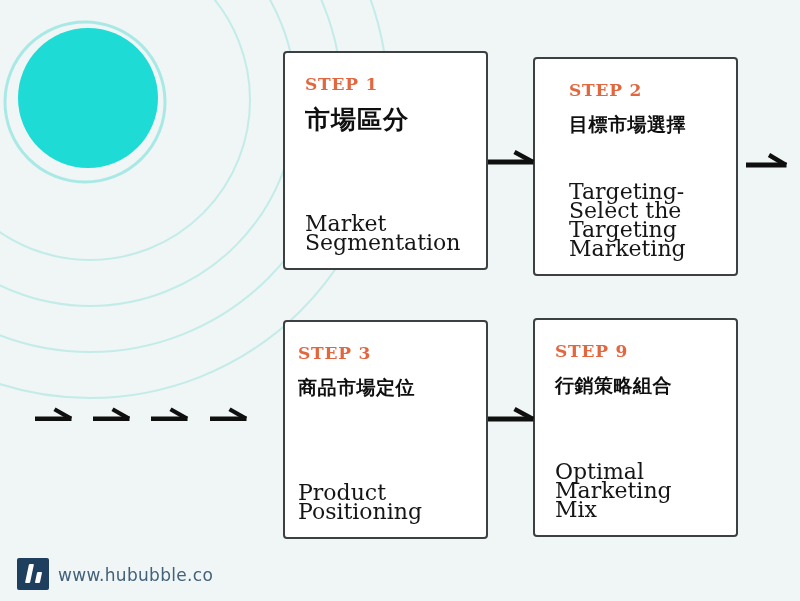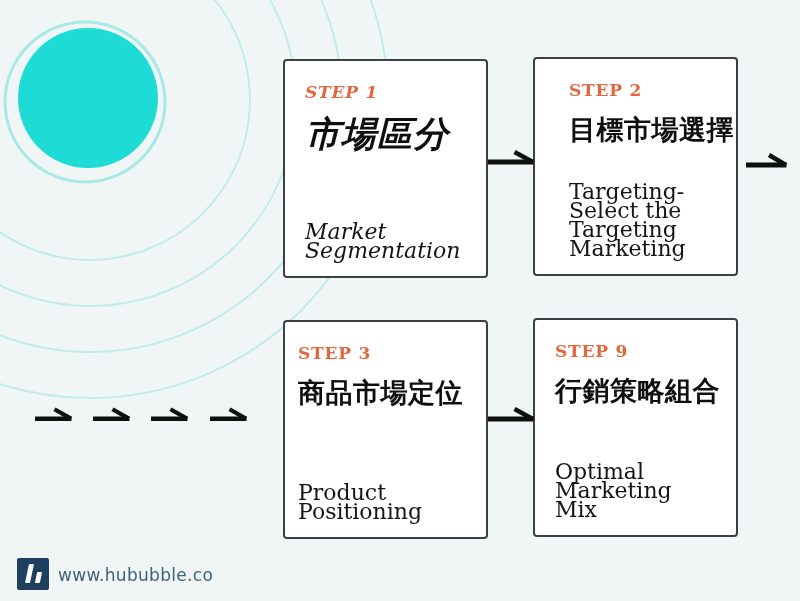--- a/index.html
+++ b/index.html
@@ -20,33 +20,33 @@
   .page-title{
     position:absolute;left:35px;top:84px;z-index:2;
     font-size:43px;line-height:57px;font-weight:800;color:var(--ink);
     letter-spacing:2px;white-space:nowrap;
   }
   .card{
     position:absolute;width:205px;height:219px;box-sizing:border-box;z-index:1;
     background:var(--card-bg);border:2px solid var(--card-border);border-radius:4px;
     padding:21px 18px 16px 20px;display:flex;flex-direction:column;
   }
-  .card-1{left:283px;top:59px;font-style:italic;}
+  .card-1{left:283px;top:51px;}
   .card-2{left:533px;top:57px;padding-left:34px;}
   .card-3{left:283px;top:320px;padding-left:13px;}
   .card-4{left:533px;top:318px;}
   .step-label{
     font-family:"DejaVu Serif","Liberation Serif",serif;
     font-size:17px;font-weight:700;color:var(--step-orange);letter-spacing:0.8px;
   }
   .card-heading{
     margin-top:12px;font-weight:700;color:var(--ink);
-    font-size:27px;letter-spacing:0.5px;white-space:nowrap;
+    font-size:19px;letter-spacing:0.5px;white-space:nowrap;
   }
-  .card-heading.heading-lg{font-size:35px;letter-spacing:1px;margin-top:9px;}
+  .card-heading.heading-lg{font-size:25px;letter-spacing:1px;margin-top:9px;}
   .card-subtitle{
     margin-top:auto;font-family:"DejaVu Serif","Liberation Serif",serif;
     font-size:22px;line-height:19px;color:#151515;font-weight:500;
   }
   .arrow{position:absolute;z-index:1;}
   .arrow line{stroke:var(--ink);}
   .footer-logo{
     position:absolute;left:17px;top:558px;width:32px;height:32px;z-index:2;
     background:var(--navy);border-radius:2px;
   }

